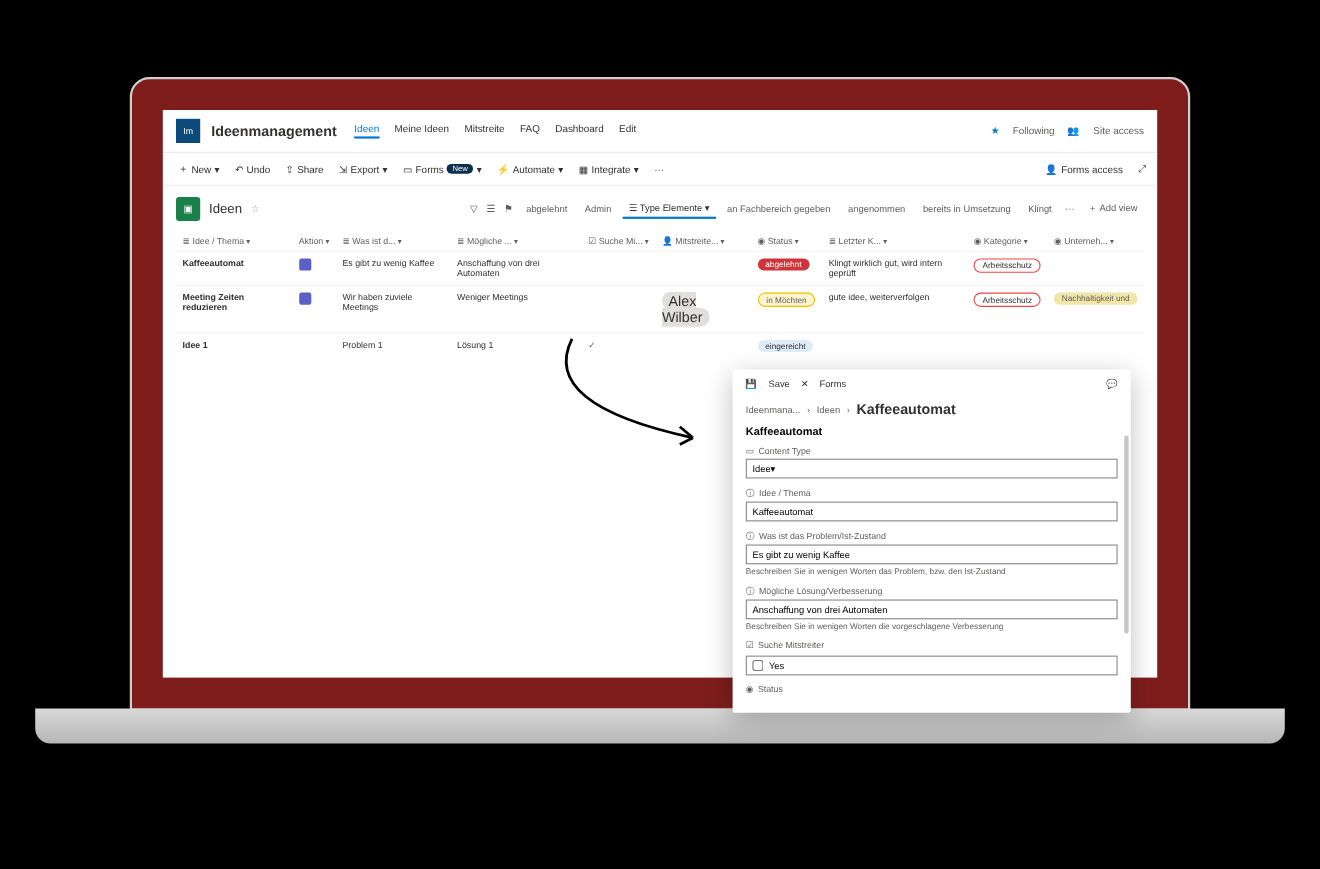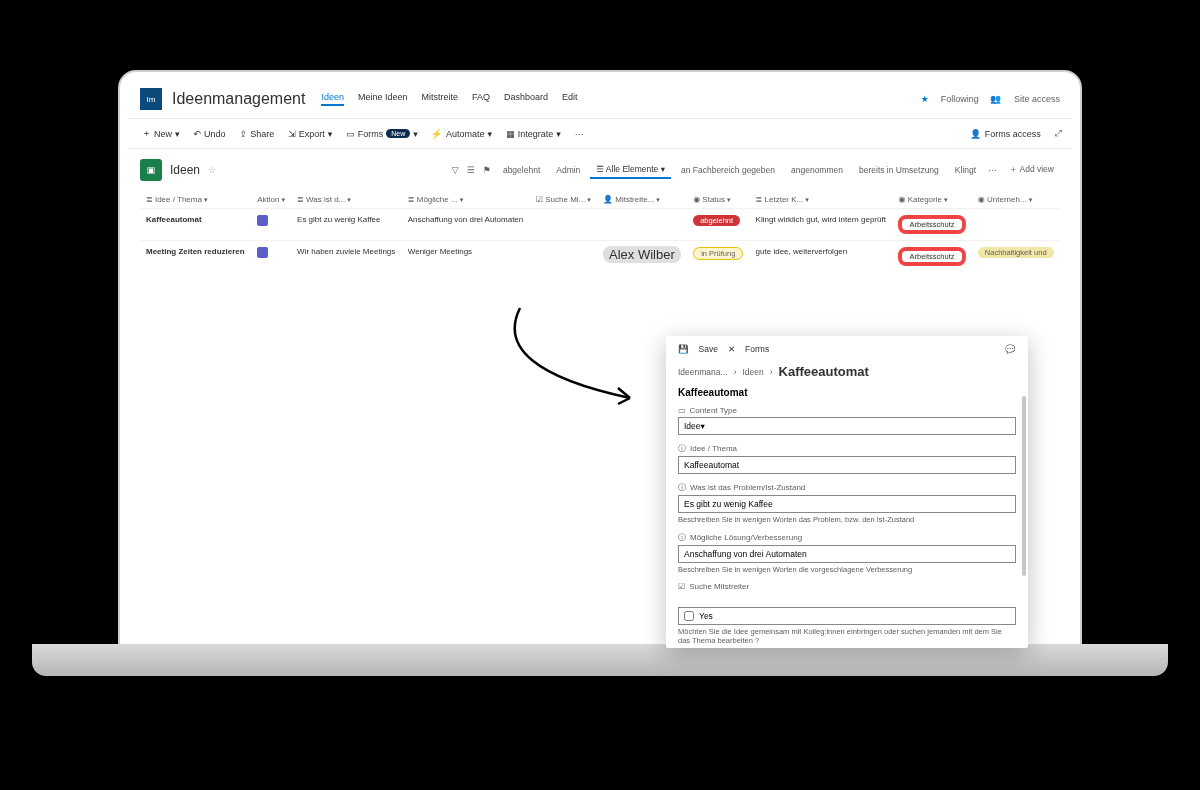--- a/index.html
+++ b/index.html
@@ -1,22 +1,22 @@
 <!DOCTYPE html>
 <html><head>
 <meta charset="utf-8">
 <style>
 *{box-sizing:border-box;margin:0;padding:0;font-family:"Segoe UI",-apple-system,sans-serif}
 body{background:#000;width:1200px;height:790px;position:relative;overflow:hidden}
-.laptop{position:absolute;left:118px;top:70px;width:964px;height:576px;background:#ffffff;border:2px solid #d0d0d0;border-radius:18px 18px 0 0;padding:8px;overflow:hidden}
+.laptop{position:absolute;left:118px;top:70px;width:964px;height:576px;background:#7f1d1d;border:2px solid #d0d0d0;border-radius:18px 18px 0 0;padding:28px;overflow:hidden}
 .laptop-base{position:absolute;left:32px;top:644px;width:1136px;height:32px;background:linear-gradient(#d9d9d9,#b6b6b6);border-radius:0 0 14px 14px}
 .screen{background:#fff;height:100%;position:relative;overflow:hidden;font-size:9px;color:#323130}
 .header{display:flex;align-items:center;padding:8px 12px;gap:10px;border-bottom:1px solid #edebe9}
 .logo{width:22px;height:22px;background:#0b4a7a;color:#fff;display:flex;align-items:center;justify-content:center;font-size:8px}
-.site-title{font-size:16px;font-weight:400}
+.site-title{font-size:13px;font-weight:700}
 .nav{display:flex;gap:14px;font-size:9px;margin-left:6px}
 .nav a{color:#323130;text-decoration:none;padding-bottom:2px}
 .nav a.active{border-bottom:2px solid #0078d4;color:#0078d4}
 .header-right{margin-left:auto;display:flex;gap:12px;align-items:center;color:#605e5c}
 .header-right .star{color:#0078d4}
 .cmdbar{display:flex;align-items:center;padding:6px 10px;gap:6px;color:#323130;border-bottom:1px solid #edebe9}
 .cmd{display:flex;align-items:center;gap:3px;padding:2px 4px;cursor:pointer;white-space:nowrap}
 .badge-new{background:#0b2e4f;color:#fff;border-radius:7px;padding:1px 5px;font-size:7px}
 .cmdbar-right{margin-left:auto;display:flex;gap:10px;align-items:center}
 .list-area{padding:6px 12px}
@@ -29,36 +29,36 @@
 .icon-btn{color:#605e5c;cursor:pointer;padding:2px}
 .table{width:100%;border-collapse:collapse;margin-top:6px}
 .table th{text-align:left;font-weight:400;color:#605e5c;padding:4px 6px;font-size:8px;white-space:nowrap}
 .table th .chev{font-size:7px;margin-left:2px}
 .table td{padding:6px;font-size:8px;vertical-align:top;border-top:1px solid #f3f2f1}
 .teams-icon{width:11px;height:11px;display:inline-block;background:#5b5fc7;border-radius:2px}
 .pill{display:inline-block;padding:1px 7px;border-radius:8px;font-size:7.5px;white-space:nowrap}
 .pill-red{background:#d13438;color:#fff}
 .pill-yellow{background:#fff4ce;color:#605e5c;border:1px solid #e6c200}
 .pill-blue{background:#deecf9;color:#323130}
-.pill-outline{border:4px solid #ef4444;color:#323130;background:#fff}
+.pill-outline{border:1px solid #ef4444;color:#323130;background:#fff}
 .pill-green{background:#f0e6a8;color:#605e5c}
 .person{background:#e1dfdd;padding:1px 6px;border-radius:8px;font-size:13px}
 .check{color:#605e5c}
 .arrow-svg{position:absolute;left:460px;top:298px;width:200px;height:120px;pointer-events:none}
 .detail-panel{position:absolute;left:666px;top:336px;width:362px;height:312px;background:#fff;box-shadow:0 6px 24px rgba(0,0,0,.25);border-radius:2px;padding:8px 12px;font-size:8.5px;overflow:hidden}
 .panel-cmd{display:flex;align-items:center;gap:10px;padding-bottom:4px;color:#323130}
 .panel-cmd .right{margin-left:auto}
 .bc{display:flex;gap:6px;align-items:center;color:#605e5c;margin-top:6px}
 .bc .cur{color:#323130;font-weight:600;font-size:13px}
 .panel-title{font-weight:600;font-size:10px;margin-top:8px}
 .fld{margin-top:8px}
 .fld-label{color:#605e5c;font-size:8px;display:flex;align-items:center;gap:4px}
 .fld-input{border:1px solid #8a8886;padding:3px 5px;margin-top:2px;font-size:8.5px;background:#fff}
 .fld-hint{color:#605e5c;font-size:7.5px;margin-top:2px}
-.chk{display:flex;align-items:flex-end;gap:5px;border:1px solid #8a8886;padding:3px 5px;margin-top:16px}
+.chk{display:flex;align-items:flex-end;gap:5px;border:1px solid #8a8886;padding:3px 5px;margin-top:5px}
 .chk input{width:10px;height:10px}
 .scroll-ind{position:absolute;right:2px;top:60px;width:4px;height:180px;background:#c8c6c4;border-radius:2px}
 </style>
 </head>
 <body>
 
 <div class="laptop">
   <div class="screen">
 
     <div class="header">
@@ -129,21 +129,21 @@
       <div class="list-header">
         <div class="list-icon">▣</div>
         <div class="list-title">Ideen</div>
         <span style="color:#a19f9d">☆</span>
         <div class="views">
           <span class="icon-btn">▽</span>
           <span class="icon-btn">☰</span>
           <span class="icon-btn">⚑</span>
           <span class="view-btn">abgelehnt</span>
           <span class="view-btn">Admin</span>
-          <span class="view-btn active"><span>☰ </span><span>Alle Elemente</span> ▾</span>
+          <span class="view-btn active"><span>☰ </span><span>Type Elemente</span> ▾</span>
           <span class="view-btn">an Fachbereich gegeben</span>
           <span class="view-btn">angenommen</span>
           <span class="view-btn">bereits in Umsetzung</span>
           <span class="view-btn">Klingt</span>
           <span class="icon-btn">···</span>
           <span class="view-btn">＋ <span>Add view</span></span>
         </div>
       </div>
 
       <table class="table">
@@ -174,24 +174,36 @@
               <td><span class="pill pill-outline">Arbeitsschutz</span></td>
               <td></td>
             </tr>
             <tr>
               <td><b>Meeting Zeiten reduzieren</b></td>
               <td><span class="teams-icon"></span></td>
               <td>Wir haben zuviele Meetings</td>
               <td>Weniger Meetings</td>
               <td></td>
               <td><span class="person">Alex Wilber</span></td>
-              <td><span class="pill pill-yellow">in Prüfung</span></td>
+              <td><span class="pill pill-yellow">in Möchten</span></td>
               <td>gute idee, weiterverfolgen</td>
               <td><span class="pill pill-outline">Arbeitsschutz</span></td>
               <td><span class="pill pill-green">Nachhaltigkeit und</span></td>
+            </tr>
+            <tr>
+              <td><b>Idee 1</b></td>
+              <td></td>
+              <td>Problem 1</td>
+              <td>Lösung 1</td>
+              <td><span class="check">✓</span></td>
+              <td></td>
+              <td><span class="pill pill-blue">eingereicht</span></td>
+              <td></td>
+              <td></td>
+              <td></td>
             </tr>
           </tbody>
       </table>
     </div>
   </div>
 </div>
 <div class="laptop-base"></div>
 
 <svg class="arrow-svg" viewBox="0 0 200 120">
   <path d="M 60 10 Q 30 70 170 100" stroke="#000" stroke-width="2.5" fill="none"></path>
@@ -251,21 +263,20 @@
   </div>
   <div class="fld">
     <div class="fld-label">
         <span>☑</span>
         <span>Suche Mitstreiter</span>
       </div>
     <div class="chk">
         <input type="checkbox" style="">
         <span>Yes</span>
       </div>
-    <div class="fld-hint">Möchten Sie die Idee gemeinsam mit Kolleg:innen einbringen oder suchen jemanden mit dem Sie das Thema bearbeiten ?</div>
   </div>
   <div class="fld">
     <div class="fld-label">
         <span>◉</span>
         <span>Status</span>
       </div>
 
   </div>
 </div>
 

